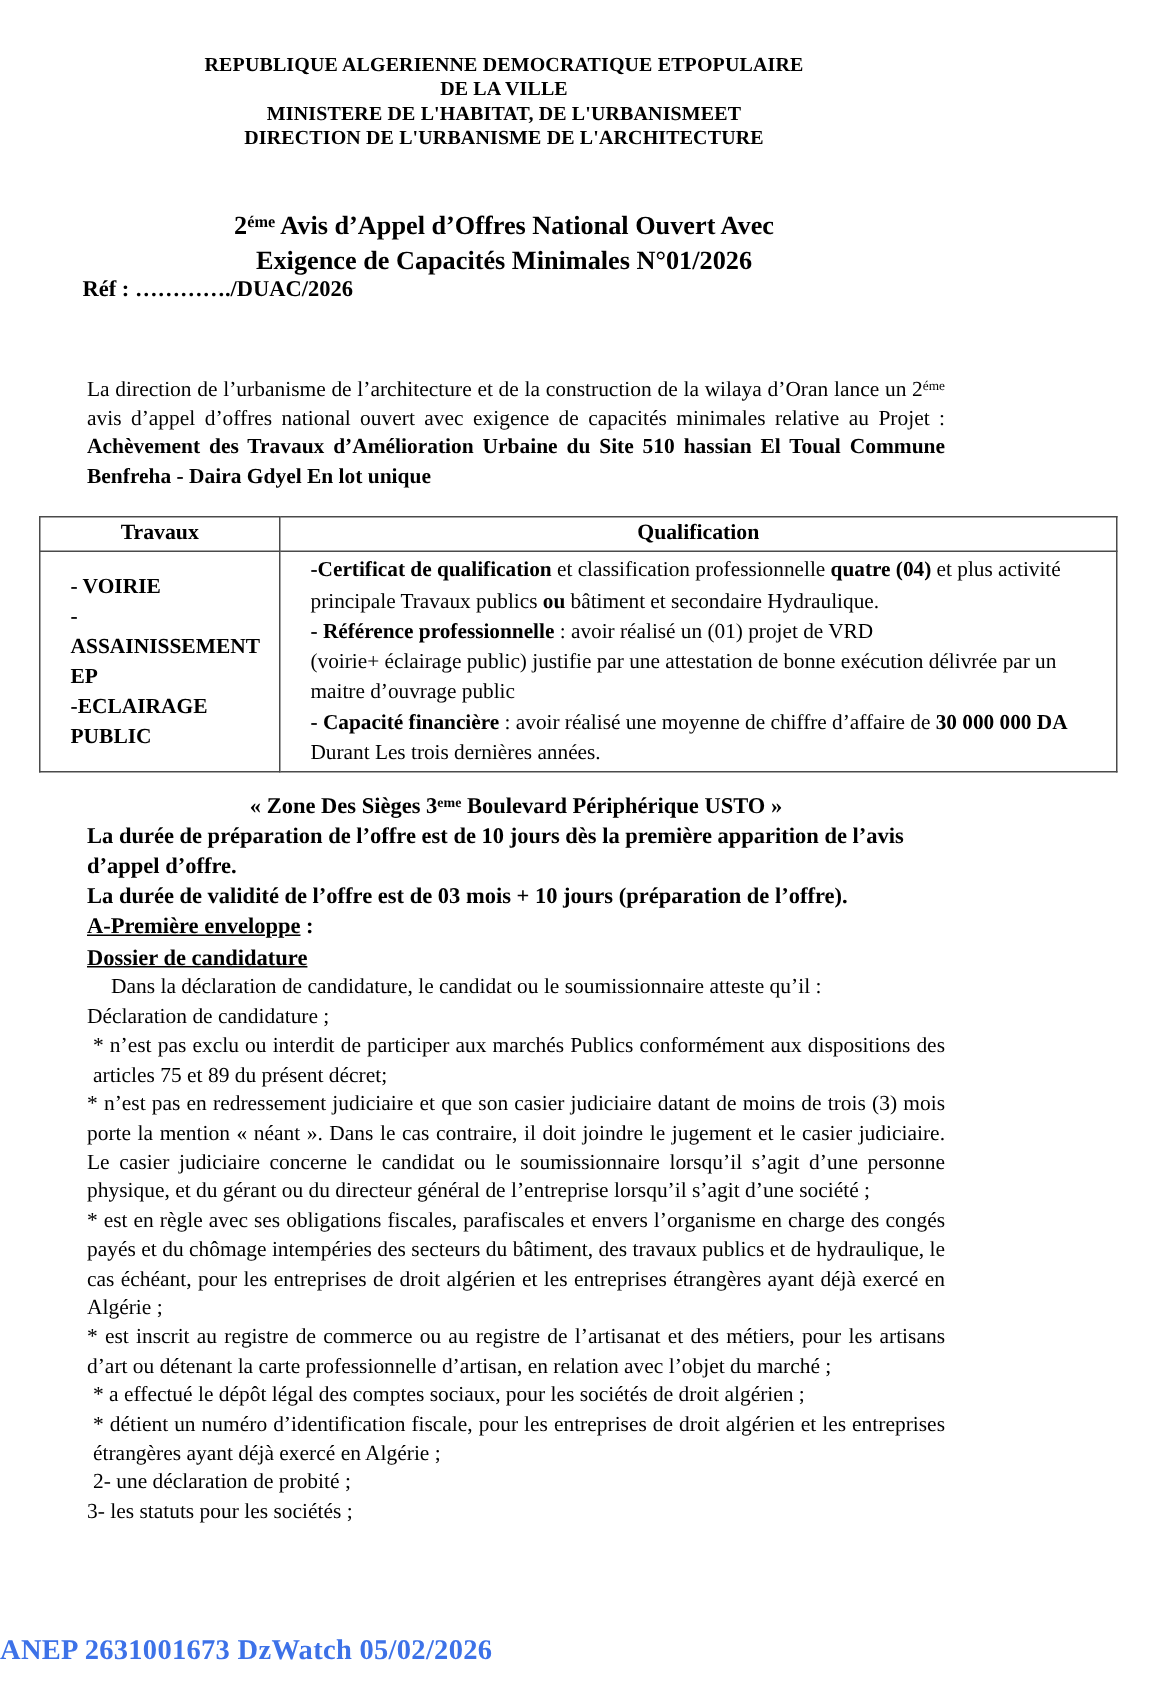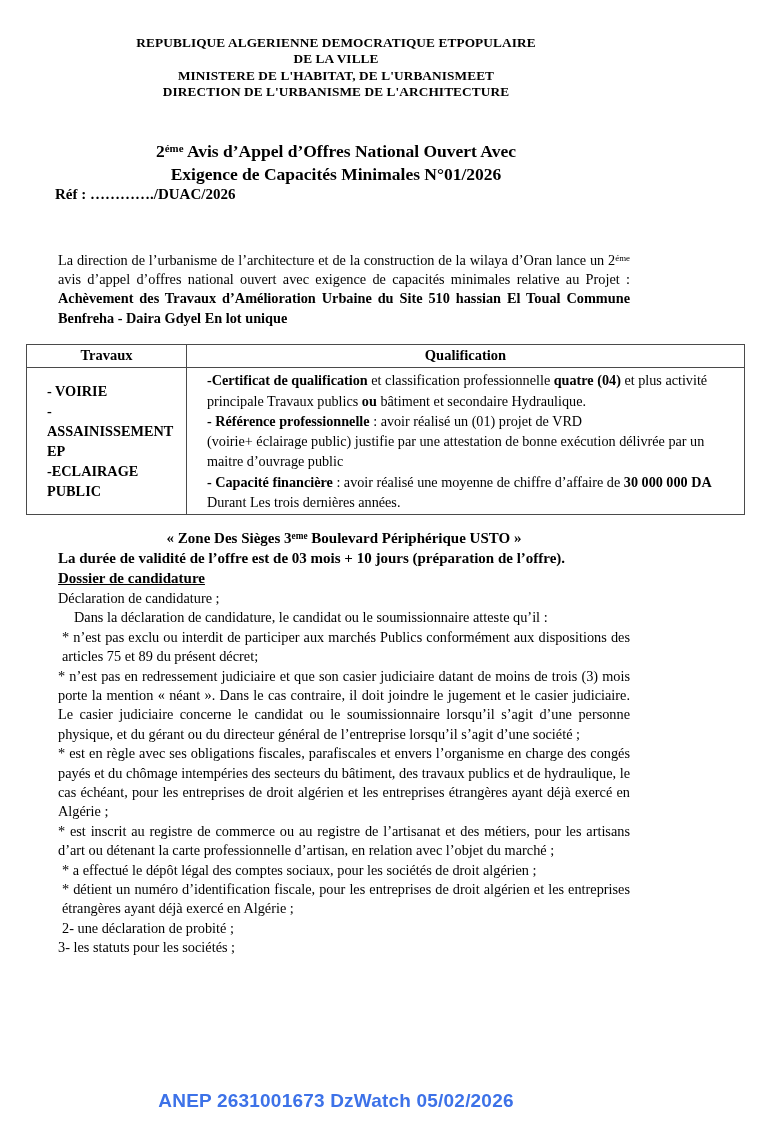--- a/index.html
+++ b/index.html
@@ -134,22 +134,21 @@
   .plain { font-size: 14.3px; line-height: 19.4px; }
   .indent1 { text-indent: 16px; }
   .lead-sp { padding-left: 4px; }
 
   
   .footer {
     position: absolute;
     left: 0;
     right: 0;
     top: 1090px;
-    text-align: center;
-    font-family: Liberation Sans, sans-serif;
+    font-family: Liberation Serif, serif;
     font-weight: bold;
     font-size: 19px;
     color: #3d72e8;
     letter-spacing: 0.2px;
   }
 </style>
 </head>
 <body>
 
 <div class="page">
@@ -192,27 +191,29 @@
         </td>
       </tr>
     </tbody>
   </table>
 
   <div class="body-block">
 
 
     <div class="center-bold"><span>« Zone Des Sièges 3</span><sup>eme</sup><span> Boulevard Périphérique USTO »</span></div>
 
+    <div class="bold-line">La durée de préparation de l’offre est de 10 jours dès la première apparition de l’avis d’appel d’offre.</div>
     <div class="bold-line">La durée de validité de l’offre est de 03 mois + 10 jours (préparation de l’offre).</div>
 
+    <div class="u-bold"><span class="u">A-Première enveloppe</span><span> :</span></div>
 
     <div class="u-bold"><span class="u">Dossier de candidature</span></div>
 
+    <div class="plain indent1">Dans la déclaration de candidature, le candidat ou le soumissionnaire atteste qu’il :</div>
     <div class="plain">Déclaration de candidature ;</div>
-    <div class="plain indent1">Dans la déclaration de candidature, le candidat ou le soumissionnaire atteste qu’il :</div>
 
     <div class="plain just lead-sp">* n’est pas exclu ou interdit de participer aux marchés Publics conformément aux dispositions des articles 75 et 89 du présent décret;</div>
     <div class="plain just">* n’est pas en redressement judiciaire et que son casier judiciaire datant de moins de trois (3) mois porte la mention « néant ». Dans le cas contraire, il doit joindre le jugement et le casier judiciaire. Le casier judiciaire concerne le candidat ou le soumissionnaire lorsqu’il s’agit d’une personne physique, et du gérant ou du directeur général de l’entreprise lorsqu’il s’agit d’une société ;</div>
     <div class="plain just">* est en règle avec ses obligations fiscales, parafiscales et envers l’organisme en charge des congés payés et du chômage intempéries des secteurs du bâtiment, des travaux publics et de hydraulique, le cas échéant, pour les entreprises de droit algérien et les entreprises étrangères ayant déjà exercé en Algérie ;</div>
     <div class="plain just">* est inscrit au registre de commerce ou au registre de l’artisanat et des métiers, pour les artisans d’art ou détenant la carte professionnelle d’artisan, en relation avec l’objet du marché ;</div>
     <div class="plain just lead-sp">* a effectué le dépôt légal des comptes sociaux, pour les sociétés de droit algérien ;</div>
     <div class="plain just lead-sp">* détient un numéro d’identification fiscale, pour les entreprises de droit algérien et les entreprises étrangères ayant déjà exercé en Algérie ;</div>
     <div class="plain lead-sp">2-  une déclaration de probité ;</div>
     <div class="plain">3-  les statuts pour les sociétés ;</div>
   </div>

